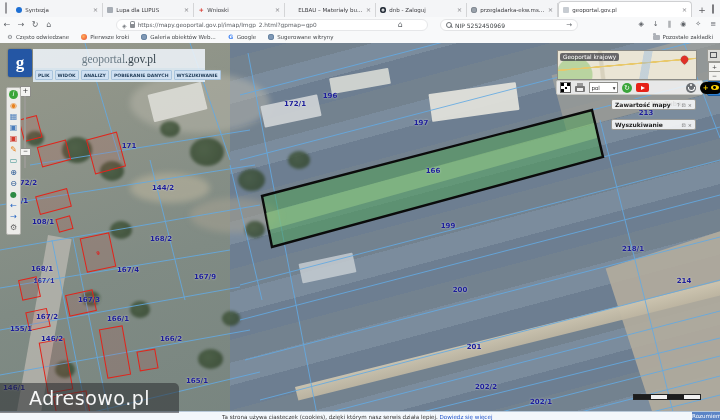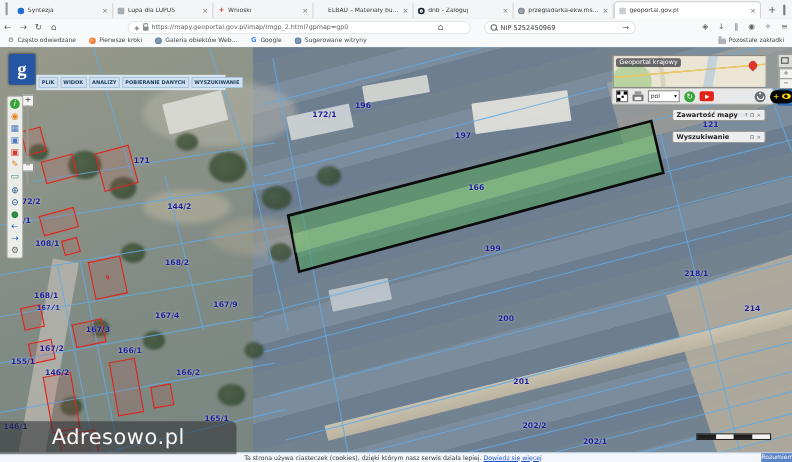--- a/index.html
+++ b/index.html
@@ -154,21 +154,21 @@
 
   .gpanel{position:absolute;width:85px;height:11px;background:rgba(252,252,252,.88);border:1px solid #9a9a95;
     border-radius:2px;display:flex;align-items:center;padding:0 3px;box-sizing:border-box;}
   .gpanel .ptitle{font-size:6px;font-weight:bold;color:#222;flex:1;white-space:nowrap;}
   .gpanel .pic{font-size:5px;color:#666;margin-left:2px;}
 
   .scalebar{position:absolute;left:633px;top:394px;width:66px;height:4px;border:0.5px solid #222;display:flex;}
   .scalebar div{flex:1;}
   .sb-d{background:#1d1d1d;} .sb-l{background:#f2f2f2;}
 
-  .watermark{position:absolute;left:0;top:383px;width:215px;height:30px;background:rgba(42,44,48,.55);
+  .watermark{position:absolute;left:0;top:383px;width:179px;height:30px;background:rgba(42,44,48,.55);
     border-radius:0 5px 0 0;display:flex;align-items:center;justify-content:center;z-index:30;}
   .watermark span{color:#fff;font-size:19px;letter-spacing:.5px;opacity:.95;}
 
   .cookiebar{position:absolute;left:0;top:411px;width:720px;height:9px;background:#f3f7fb;
     border-top:1px solid #b9c9d9;z-index:20;}
   .cookietext{position:absolute;left:222px;top:1.5px;font-size:5.6px;color:#333;white-space:nowrap;}
   .cookielink{color:#2255cc;text-decoration:underline;}
   .cookiebtn{position:absolute;right:0;top:0;width:28px;height:9px;background:#5b84c6;color:#fff;
     font-size:5.6px;text-align:center;line-height:9px;}
 </style>
@@ -363,44 +363,48 @@
         <span class="mlabel" style="left: 330px; top: 53px; color: rgb(28, 28, 153);">196</span>
         <span class="mlabel" style="left: 421px; top: 80px; color: rgb(28, 28, 153);">197</span>
         <span class="mlabel" style="left: 433px; top: 128px; color: rgb(28, 28, 153);">166</span>
         <span class="mlabel" style="left: 448px; top: 183px; color: rgb(28, 28, 153);">199</span>
         <span class="mlabel" style="left: 460px; top: 247px; color: rgb(28, 28, 153);">200</span>
         <span class="mlabel" style="left: 474px; top: 304px; color: rgb(28, 28, 153);">201</span>
         <span class="mlabel" style="left: 486px; top: 344px; color: rgb(28, 28, 153);">202/2</span>
         <span class="mlabel" style="left: 541px; top: 359px; color: rgb(28, 28, 153);">202/1</span>
         <span class="mlabel" style="left: 633px; top: 206px; color: rgb(28, 28, 153);">218/1</span>
         <span class="mlabel" style="left: 684px; top: 238px; color: rgb(28, 28, 153);">214</span>
-        <span class="mlabel" style="left: 646px; top: 70px; color: rgb(28, 28, 153);">121</span>
+        <span class="mlabel" style="left: 646px; top: 70px; color: rgb(28, 28, 153);">213</span>
         <span class="mlabel" style="left: 295px; top: 61px; color: rgb(28, 28, 153);">172/1</span>
         <span class="mlabel" style="left: 129px; top: 103px; color: rgb(28, 28, 153);">171</span>
         <span class="mlabel" style="left: 26px; top: 140px; color: rgb(28, 28, 153);">172/2</span>
         <span class="mlabel" style="left: 22px; top: 158px; color: rgb(28, 28, 153);">0/1</span>
         <span class="mlabel" style="left: 163px; top: 145px; color: rgb(28, 28, 153);">144/2</span>
         <span class="mlabel" style="left: 43px; top: 179px; color: rgb(28, 28, 153);">108/1</span>
         <span class="mlabel" style="left: 161px; top: 196px; color: rgb(28, 28, 153);">168/2</span>
         <span class="mlabel" style="left: 42px; top: 226px; color: rgb(28, 28, 153);">168/1</span>
-        <span class="mlabel" style="left: 128px; top: 244px; color: rgb(28, 28, 153); margin-left: 24px;">167/4</span>
+        <span class="mlabel" style="left: 128px; top: 227px; color: rgb(28, 28, 153);">167/4</span>
         <span class="mlabel" style="left: 205px; top: 234px; color: rgb(28, 28, 153);">167/9</span>
         <span class="mlabel" style="left: 44px; top: 238px; color: rgb(28, 28, 153); font-family: Liberation Mono, monospace;">167/1</span>
         <span class="mlabel" style="left: 89px; top: 257px; color: rgb(28, 28, 153);">167/3</span>
         <span class="mlabel" style="left: 47px; top: 274px; color: rgb(28, 28, 153);">167/2</span>
         <span class="mlabel" style="left: 118px; top: 276px; color: rgb(28, 28, 153);">166/1</span>
         <span class="mlabel" style="left: 21px; top: 286px; color: rgb(28, 28, 153);">155/1</span>
         <span class="mlabel" style="left: 24px; top: 296px; color: rgb(28, 28, 153); margin-left: 28px;">146/2</span>
         <span class="mlabel" style="left: 171px; top: 296px; color: rgb(28, 28, 153);">166/2</span>
         <span class="mlabel" style="left: 14px; top: 345px; color: rgb(28, 28, 153);">146/1</span>
         <span class="mlabel" style="left: 197px; top: 338px; color: rgb(28, 28, 153);">165/1</span>
       </div>
   </div>
 
   <div class="gplogo">g</div>
+  <div class="gpbar">
+    <span class="t1">geoportal</span>
+      <span class="t2">.gov.pl</span>
+  </div>
   <div class="gpmenu" id="gpmenu">
       <span>PLIK</span>
       <span>WIDOK</span>
       <span>ANALIZY</span>
       <span>POBIERANIE DANYCH</span>
       <span>WYSZUKIWANIE</span>
     </div>
 
   <div class="slider">
     <div class="splus">+</div>

